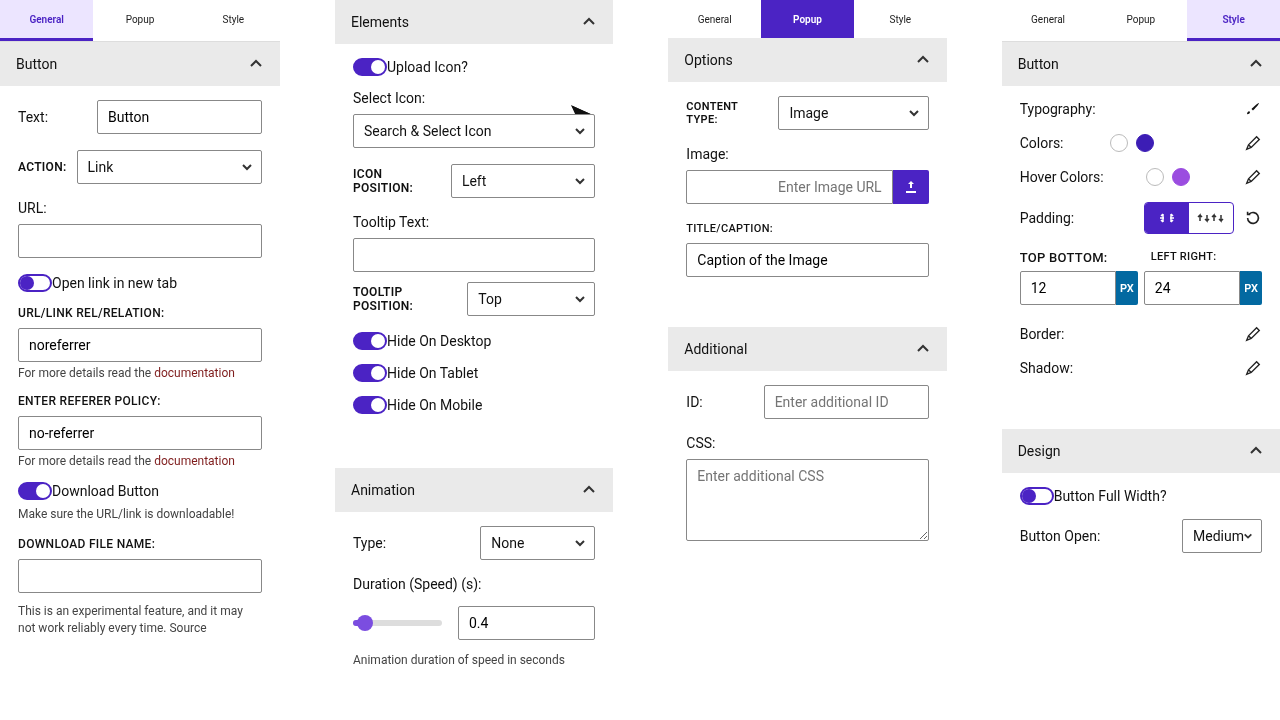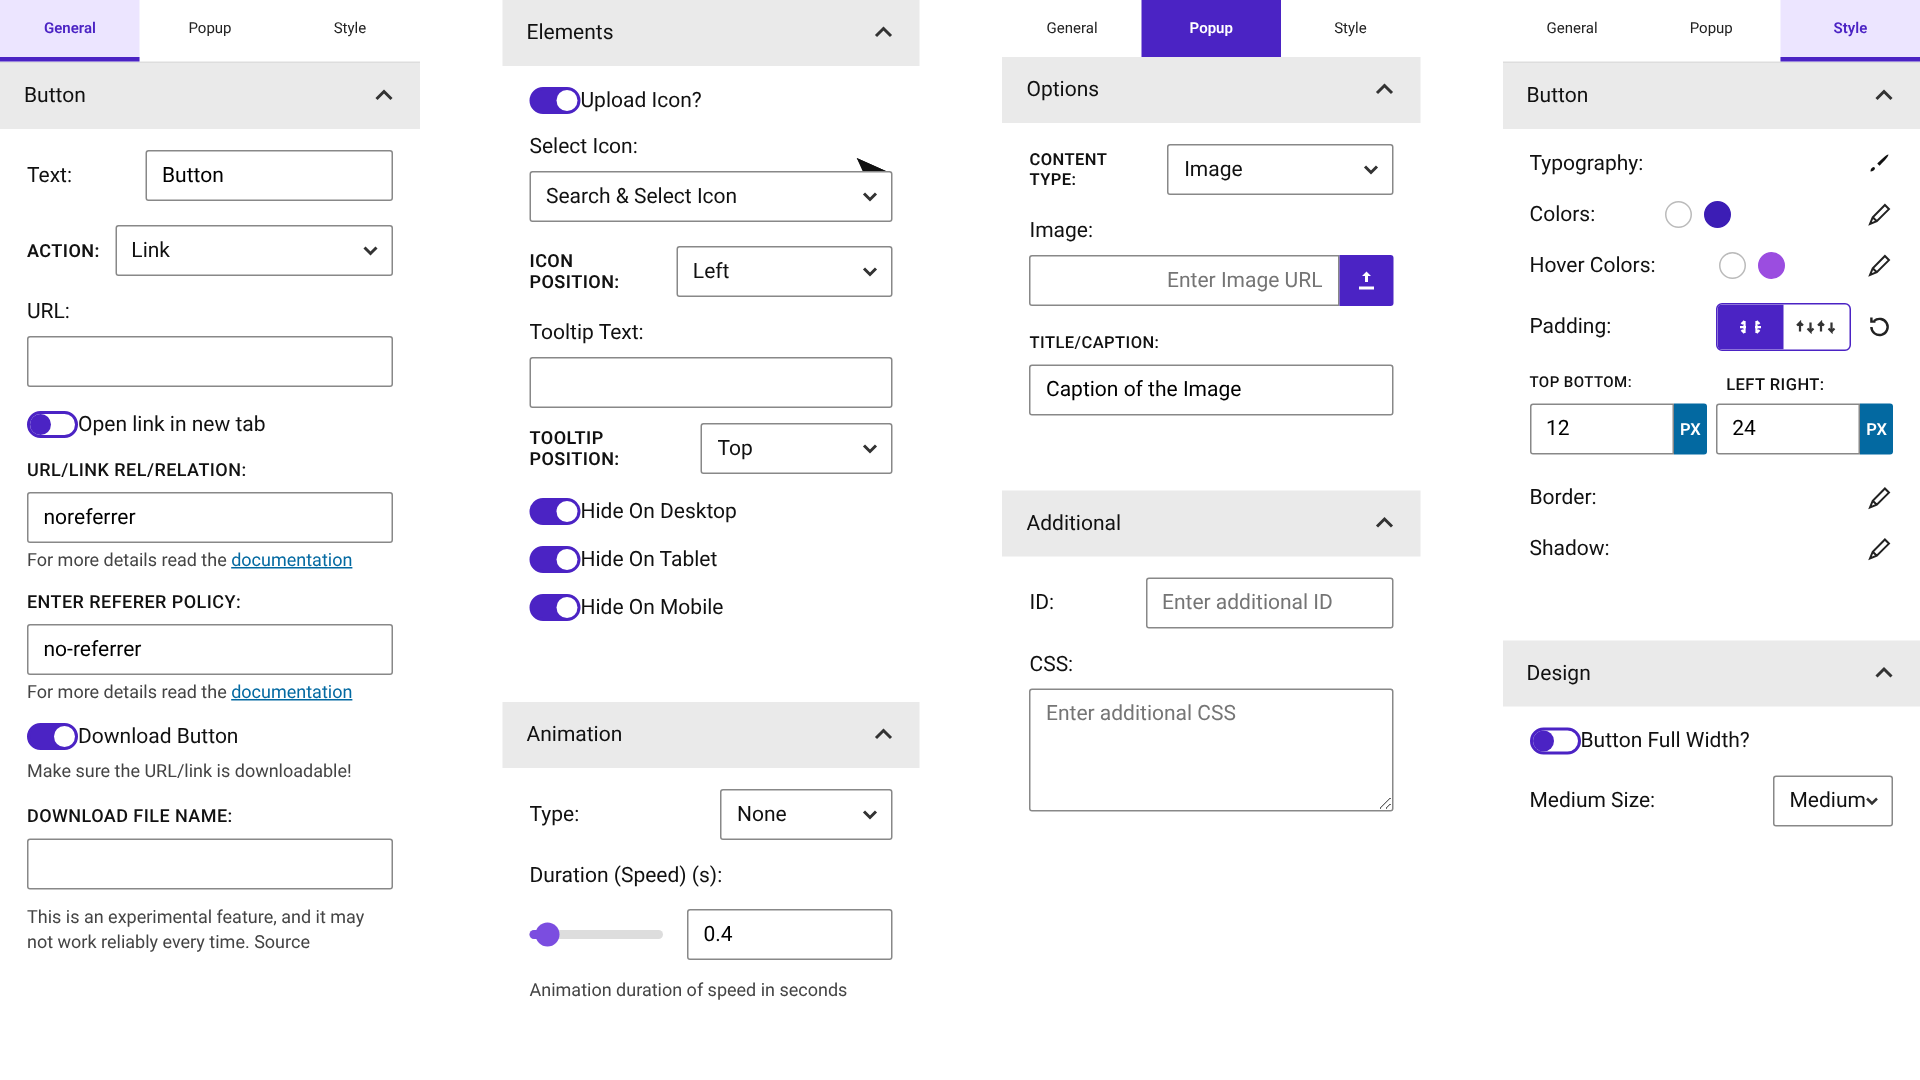--- a/index.html
+++ b/index.html
@@ -21,21 +21,21 @@
   .row.stack { display:block; }
   .lbl { font-size: 14px; }
   .lbl.caps { font-size: 12px; letter-spacing:.3px; font-weight:600; text-transform:uppercase;}
   .lbl.caps.sm { font-weight:500; }
 
   input[type=text], .ti { border:1px solid #888; border-radius:2px; padding:8px 10px; font-size:14px; width:100%; }
   .ti.wide { width: 165px; }
   .select { border:1px solid #888; border-radius:2px; padding:8px 30px 8px 10px; font-size:14px; background:#fff; position:relative; }
   .select .caret { position:absolute; right:8px; top:50%; transform:translateY(-50%); }
   .hint { font-size:12px; color:#444; margin-top:-6px; margin-bottom:14px; }
-  .hint a { color:#0369a1; text-decoration:underline; }
+  .hint a { color:#7f1d1d; }
 
   .toggle { width:34px; height:18px; border-radius:10px; border:2px solid #4b23c4; background:#4b23c4; position:relative; cursor:pointer; display:inline-block; vertical-align:middle; }
   .toggle .knob { position:absolute; width:14px; height:14px; background:#fff; border-radius:50%; top:0; left:0; }
   .toggle.off { background:#fff; }
   .toggle.off .knob { background:#4b23c4; }
   .trow { display:flex; align-items:center; gap:0; margin-bottom:14px; }
   .trow .tlabel { font-size:14px; }
 
   .desc { font-size:12px; color:#444; margin-bottom:14px; line-height:1.4;}
 
@@ -369,21 +369,21 @@
                 </svg>
               </div>
         </div>
         <svg class="resetico" viewBox="0 0 20 20" fill="none" stroke="#222" stroke-width="1.8">
               <path d="M4 10a6 6 0 1 0 2-4.5M4 3v3h3"></path>
             </svg>
       </div>
     </div>
 
     <div style="display:flex;gap:20px;margin-bottom:6px">
-      <span class="lbl caps sm" style="font-size:10px;flex:1">TOP BOTTOM:</span>
+      <span class="lbl caps sm" style="font-size:13px;flex:1">TOP BOTTOM:</span>
       <span class="lbl caps sm" style="font-size:11px;flex:1">LEFT RIGHT:</span>
     </div>
     <div class="px-wrap" style="margin-bottom:20px">
       <div class="px-in">
         <input class="ti" type="text" value="12" style="">
         <span class="px-tag">PX</span>
       </div>
       <div class="px-in">
         <input class="ti" type="text" value="24" style="">
         <span class="px-tag">PX</span>
@@ -415,21 +415,21 @@
 
   <div class="body">
     <div class="trow">
       <span class="toggle off">
             <span class="knob"></span>
           </span>
       <span class="tlabel">Button Full Width?</span>
     </div>
 
     <div class="row">
-      <span class="lbl">Medium Size:</span>
+      <span class="lbl">Button Open:</span>
       <div class="select" style="width:80px;padding-right:22px">
         <span>Medium</span>
         <svg class="caret" width="10" height="10" viewBox="0 0 12 12">
               <path d="M2 4l4 4 4-4"></path>
             </svg>
       </div>
     </div>
 
   </div>
 </div>

